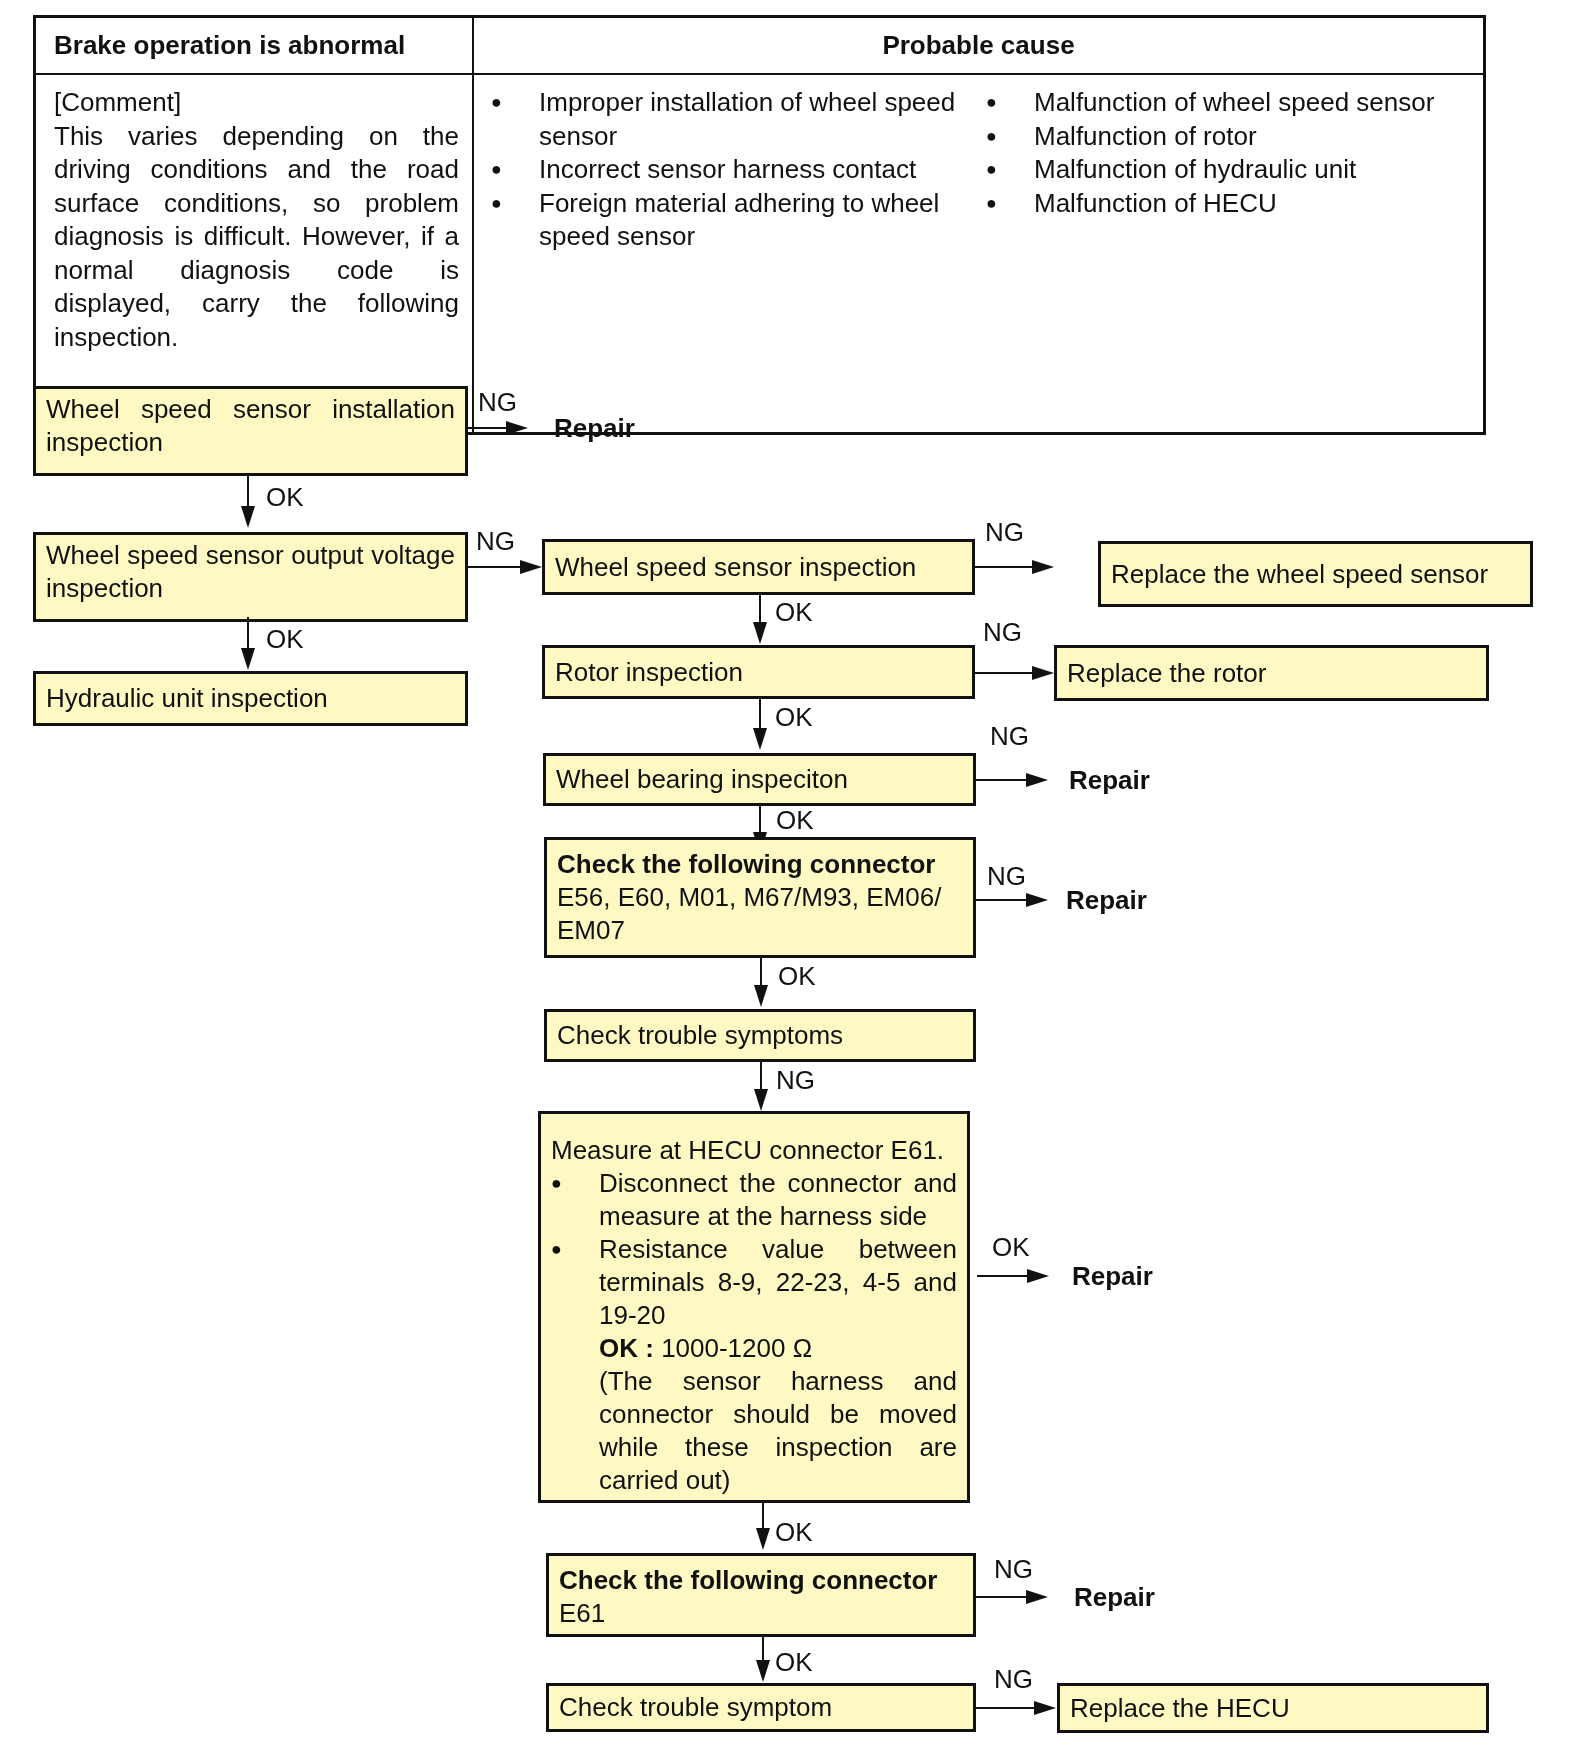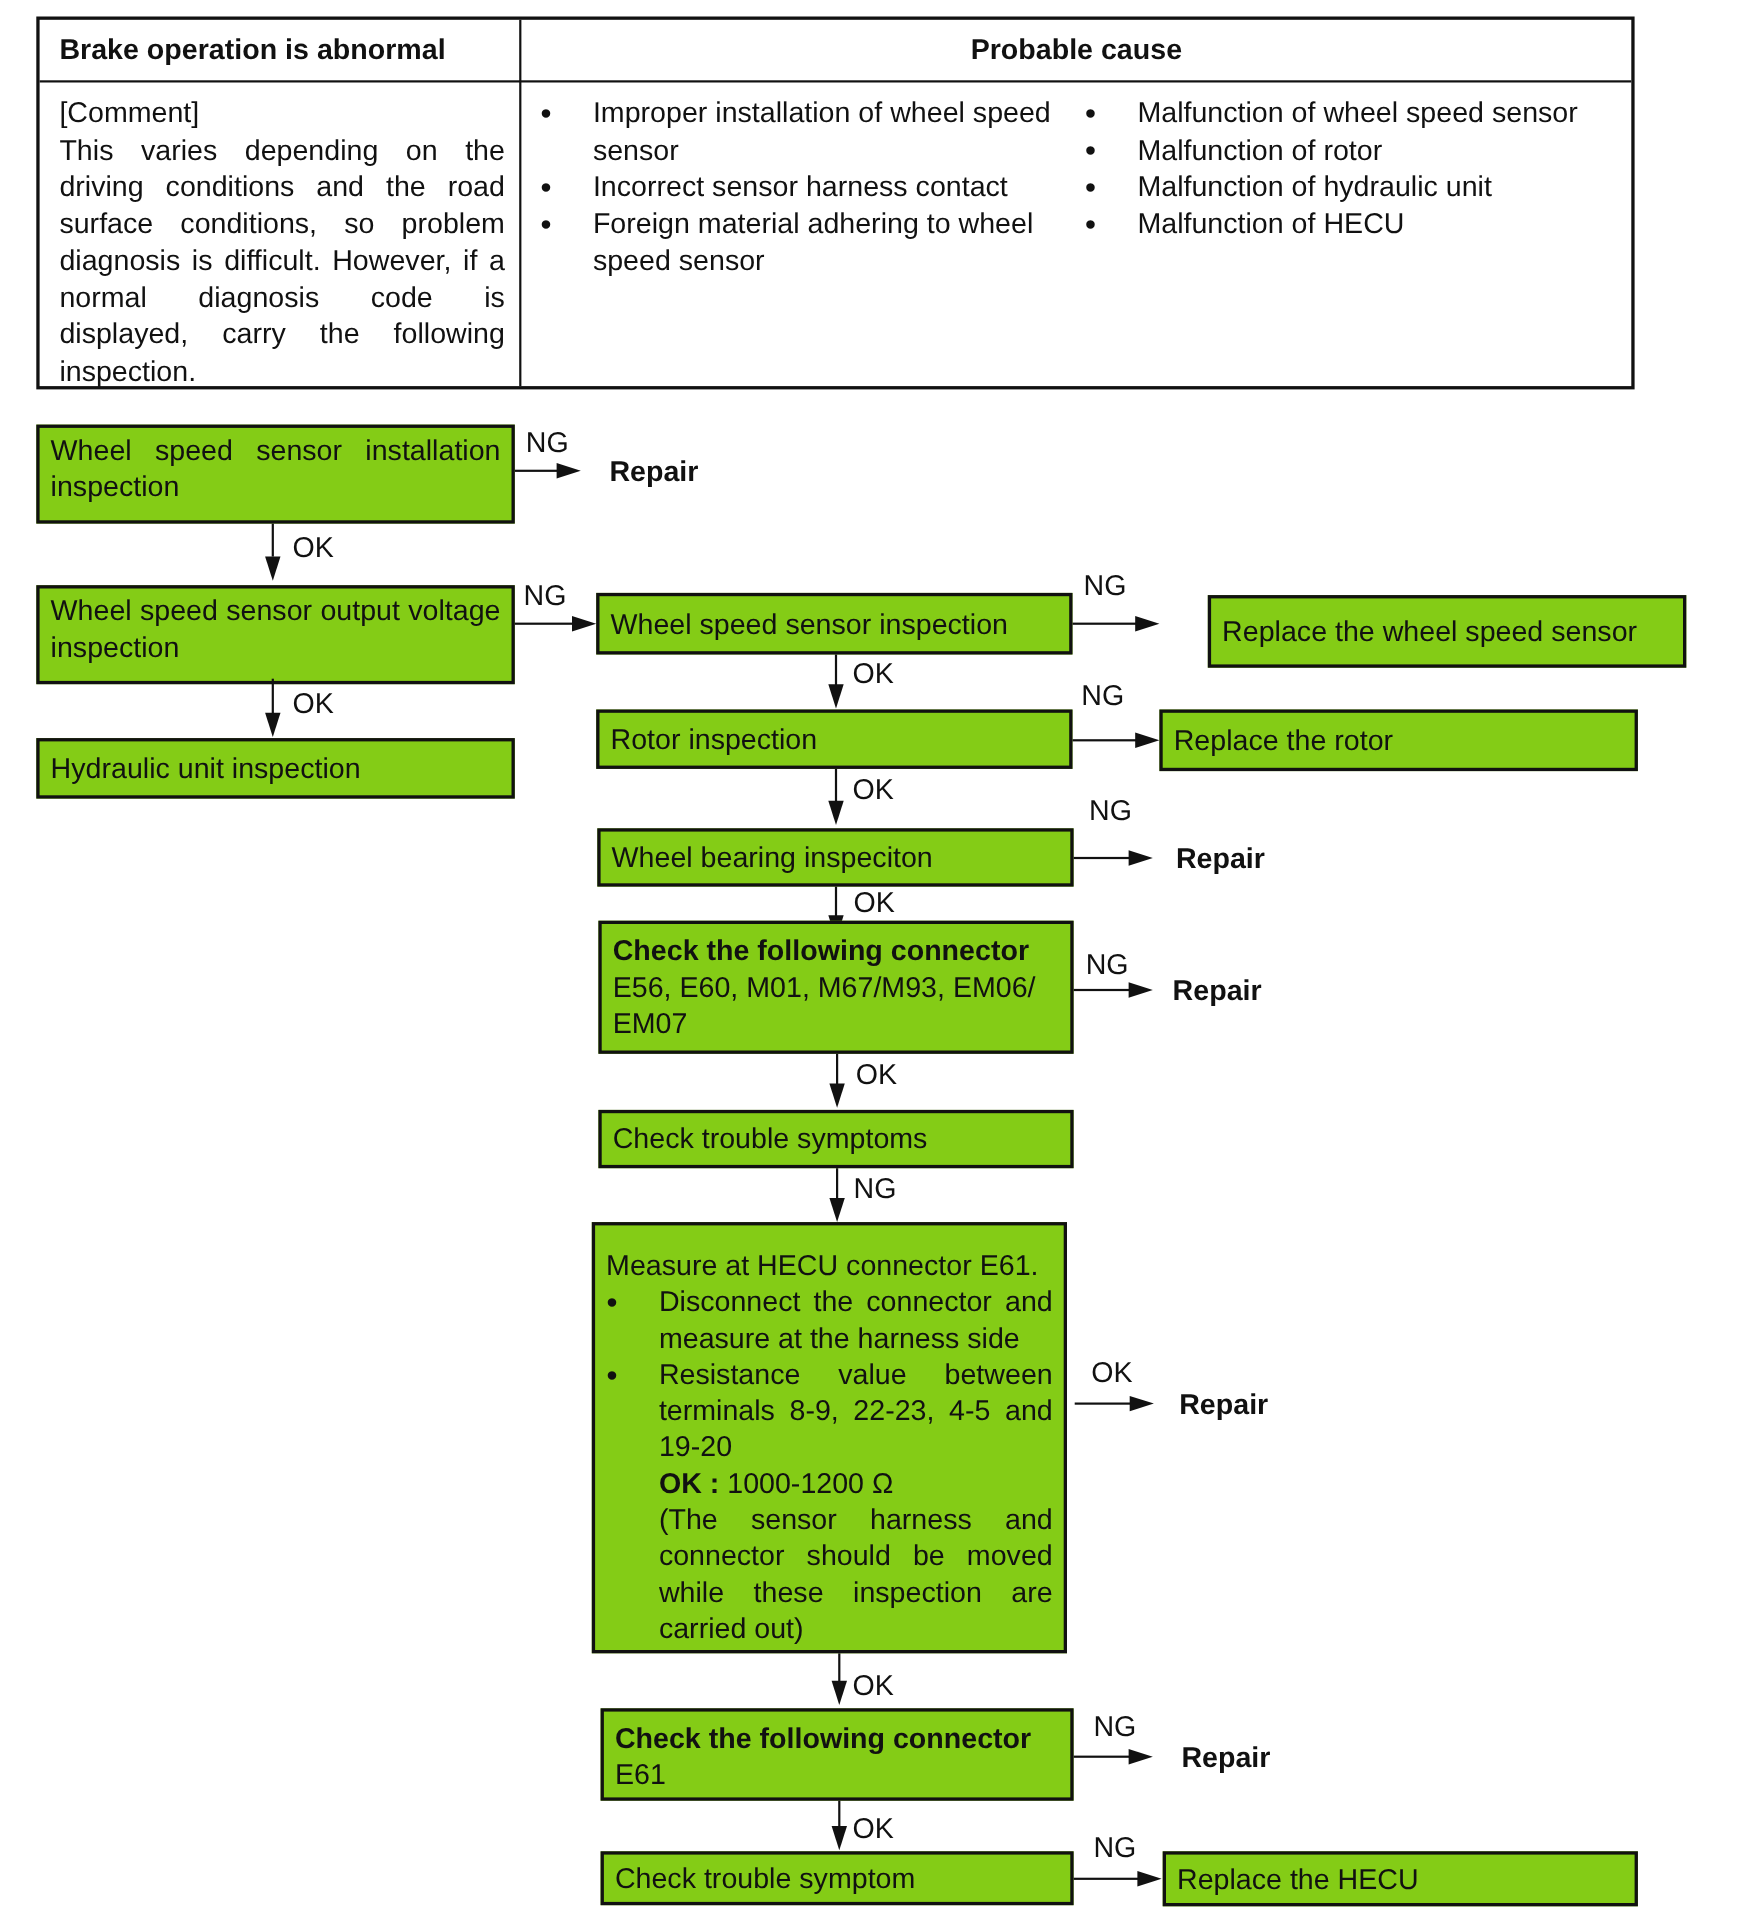--- a/index.html
+++ b/index.html
@@ -1,31 +1,31 @@
 <!DOCTYPE html>
 <html><head>
 <meta charset="utf-8">
 <style>
   html, body { margin:0; padding:0; background:#ffffff; }
   body { width:1584px; height:1746px; position:relative; overflow:hidden;
          font-family:"Liberation Sans", sans-serif; color:#111; }
-  .box { position:absolute; border:3px solid #111; box-sizing:border-box; background:#84cc16;
+  .box { position:absolute; border:3px solid #111; box-sizing:border-box; background:#fef9c3;
          font-size:26px; line-height:33px; padding:4px 10px; }
   .box.single { display:flex; align-items:center; }
   .bold { font-weight:bold; }
   .lbl { position:absolute; font-size:26px; line-height:28px; }
   .repair { position:absolute; font-size:26px; font-weight:bold; line-height:28px; }
   .hline { position:absolute; height:2px; background:#111; }
   .vline { position:absolute; width:2px; background:#111; }
   .arr-r { position:absolute; width:0; height:0; border-top:7px solid transparent;
            border-bottom:7px solid transparent; border-left:22px solid #111; }
   .arr-d { position:absolute; width:0; height:0; border-left:7px solid transparent;
            border-right:7px solid transparent; border-top:22px solid #111; }
   
-  .tbl { position:absolute; left:33px; top:15px; width:1453px; height:339px;
+  .tbl { position:absolute; left:33px; top:15px; width:1453px; height:420px;
          border:3px solid #111; box-sizing:border-box; }
   .tbl .colsep { position:absolute; left:436px; top:0; bottom:0; width:2px; background:#111; }
   .tbl .rowsep { position:absolute; left:0; right:0; top:55px; height:2px; background:#111; }
   .tbl .h1 { position:absolute; left:18px; top:12px; font-weight:bold; font-size:26px; }
   .tbl .h2 { position:absolute; left:438px; right:0; top:12px; text-align:center; font-weight:bold; font-size:26px; }
   .tbl .comment { position:absolute; left:18px; top:68px; width:405px; font-size:26px; line-height:33.5px;
                   text-align:justify; }
   .bl { list-style:none; margin:0; padding:0; position:absolute; font-size:26px; line-height:33.5px; }
   .bl li { position:relative; padding-left:48px; }
   .bl li::before { content:"\25CF"; position:absolute; left:0; top:0; font-size:18px; }

